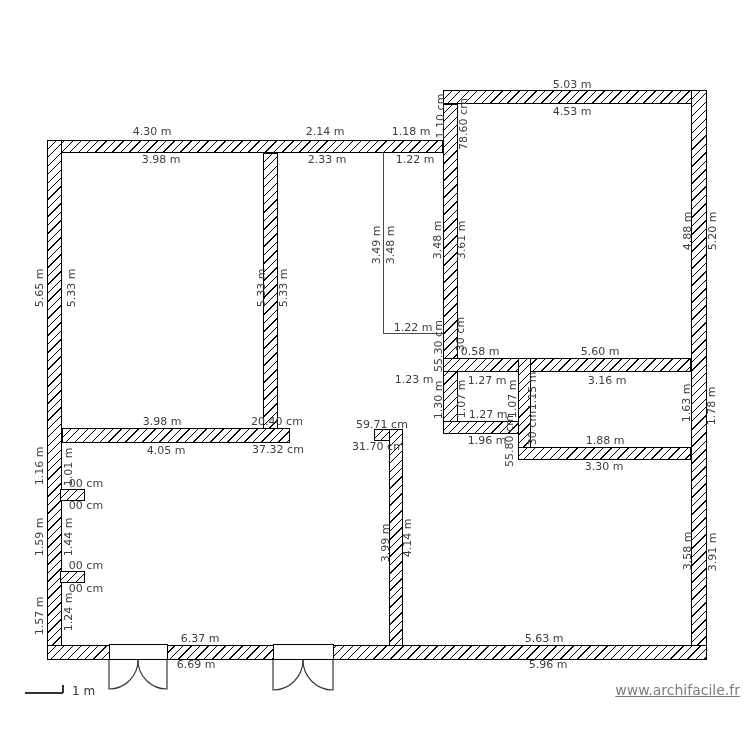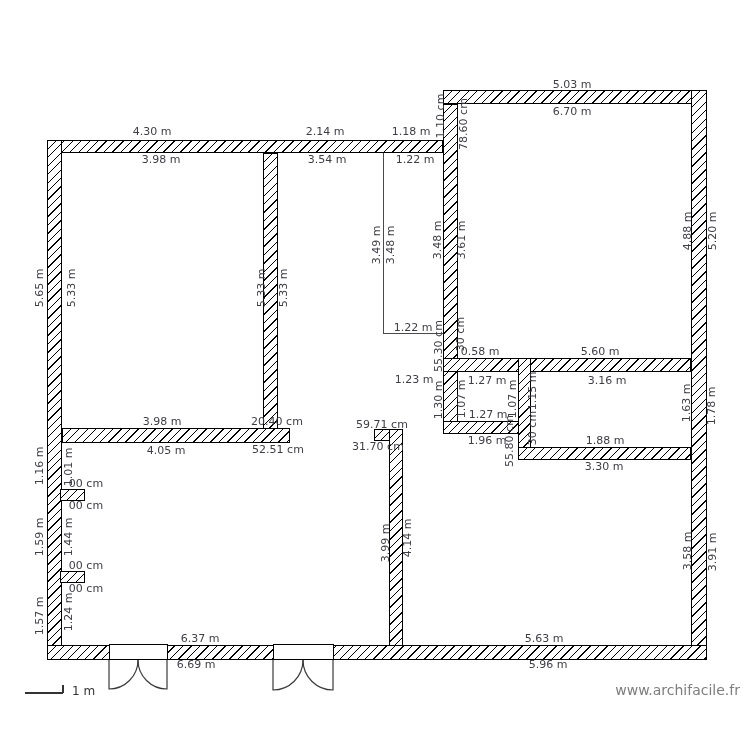--- a/index.html
+++ b/index.html
@@ -5,21 +5,21 @@
   html,body{margin:0;padding:0;background:#ffffff;}
   #stage{position:relative;width:750px;height:750px;background:#fff;overflow:hidden;
          font-family:"DejaVu Sans","Liberation Sans",sans-serif;}
   .wall{position:absolute;box-sizing:border-box;border:1px solid #000;
         background:repeating-linear-gradient(135deg,#fff 0,#fff 5px,#000 5px,#000 6px);}
   .door-box{position:absolute;box-sizing:border-box;border:1px solid #000;background:#fff;}
   svg.overlay{position:absolute;left:0;top:0;pointer-events:none;}
   .dim{position:absolute;font-size:11px;color:#3d3d44;white-space:nowrap;
        transform:translate(-50%,-50%);letter-spacing:0px;}
   .dim.vert{transform:translate(-50%,-50%) rotate(-90deg);}
-  #watermark{position:absolute;right:10px;top:682px;font-size:14px;color:#7d7d7d;}
+  #watermark{position:absolute;right:10px;top:682px;font-size:14px;color:#7d7d7d;text-decoration:underline;}
   #scale-label{position:absolute;left:72px;top:684px;font-size:12px;color:#333;}
 </style>
 </head>
 <body>
 
 <div id="stage">
 
   <div class="wall" style="left:47px;top:140px;width:396px;height:13px"></div>
   <div class="wall" style="left:443px;top:90px;width:264px;height:14px"></div>
   <div class="wall" style="left:47px;top:140px;width:15px;height:520px"></div>
@@ -56,38 +56,38 @@
       <line x1="25" y1="693" x2="63" y2="693"></line>
       <line x1="63" y1="685" x2="63" y2="693"></line>
     </g>
   </svg>
 
   <div id="labels">
       <span class="dim" style="left: 152px; top: 131px;">4.30 m</span>
       <span class="dim" style="left: 325px; top: 131px;">2.14 m</span>
       <span class="dim" style="left: 411px; top: 131px;">1.18 m</span>
       <span class="dim" style="left: 161px; top: 159px;">3.98 m</span>
-      <span class="dim" style="left: 327px; top: 159px;">3.54 m</span>
+      <span class="dim" style="left: 327px; top: 159px;">2.33 m</span>
       <span class="dim" style="left: 415px; top: 159px;">1.22 m</span>
       <span class="dim" style="left: 572px; top: 84px;">5.03 m</span>
-      <span class="dim" style="left: 572px; top: 111px;">6.70 m</span>
+      <span class="dim" style="left: 572px; top: 111px;">4.53 m</span>
       <span class="dim" style="left: 413px; top: 327px;">1.22 m</span>
       <span class="dim" style="left: 414px; top: 341px; margin-top: 38px;">1.23 m</span>
       <span class="dim" style="left: 480px; top: 351px;">0.58 m</span>
       <span class="dim" style="left: 600px; top: 351px;">5.60 m</span>
       <span class="dim" style="left: 607px; top: 380px;">3.16 m</span>
       <span class="dim" style="left: 487px; top: 380px;">1.27 m</span>
       <span class="dim" style="left: 488px; top: 414px;">1.27 m</span>
       <span class="dim" style="left: 487px; top: 440px;">1.96 m</span>
       <span class="dim" style="left: 605px; top: 440px;">1.88 m</span>
       <span class="dim" style="left: 604px; top: 466px;">3.30 m</span>
       <span class="dim" style="left: 162px; top: 421px;">3.98 m</span>
       <span class="dim" style="left: 277px; top: 421px;">20.40 cm</span>
       <span class="dim" style="left: 166px; top: 450px;">4.05 m</span>
-      <span class="dim" style="left: 278px; top: 449px;">52.51 cm</span>
+      <span class="dim" style="left: 278px; top: 449px;">37.32 cm</span>
       <span class="dim" style="left: 382px; top: 424px;">59.71 cm</span>
       <span class="dim" style="left: 378px; top: 446px;">31.70 cm</span>
       <span class="dim" style="left: 86px; top: 483px;">00 cm</span>
       <span class="dim" style="left: 86px; top: 505px;">00 cm</span>
       <span class="dim" style="left: 86px; top: 565px;">00 cm</span>
       <span class="dim" style="left: 86px; top: 588px;">00 cm</span>
       <span class="dim" style="left: 200px; top: 638px;">6.37 m</span>
       <span class="dim" style="left: 196px; top: 664px;">6.69 m</span>
       <span class="dim" style="left: 544px; top: 638px;">5.63 m</span>
       <span class="dim" style="left: 548px; top: 664px;">5.96 m</span>

